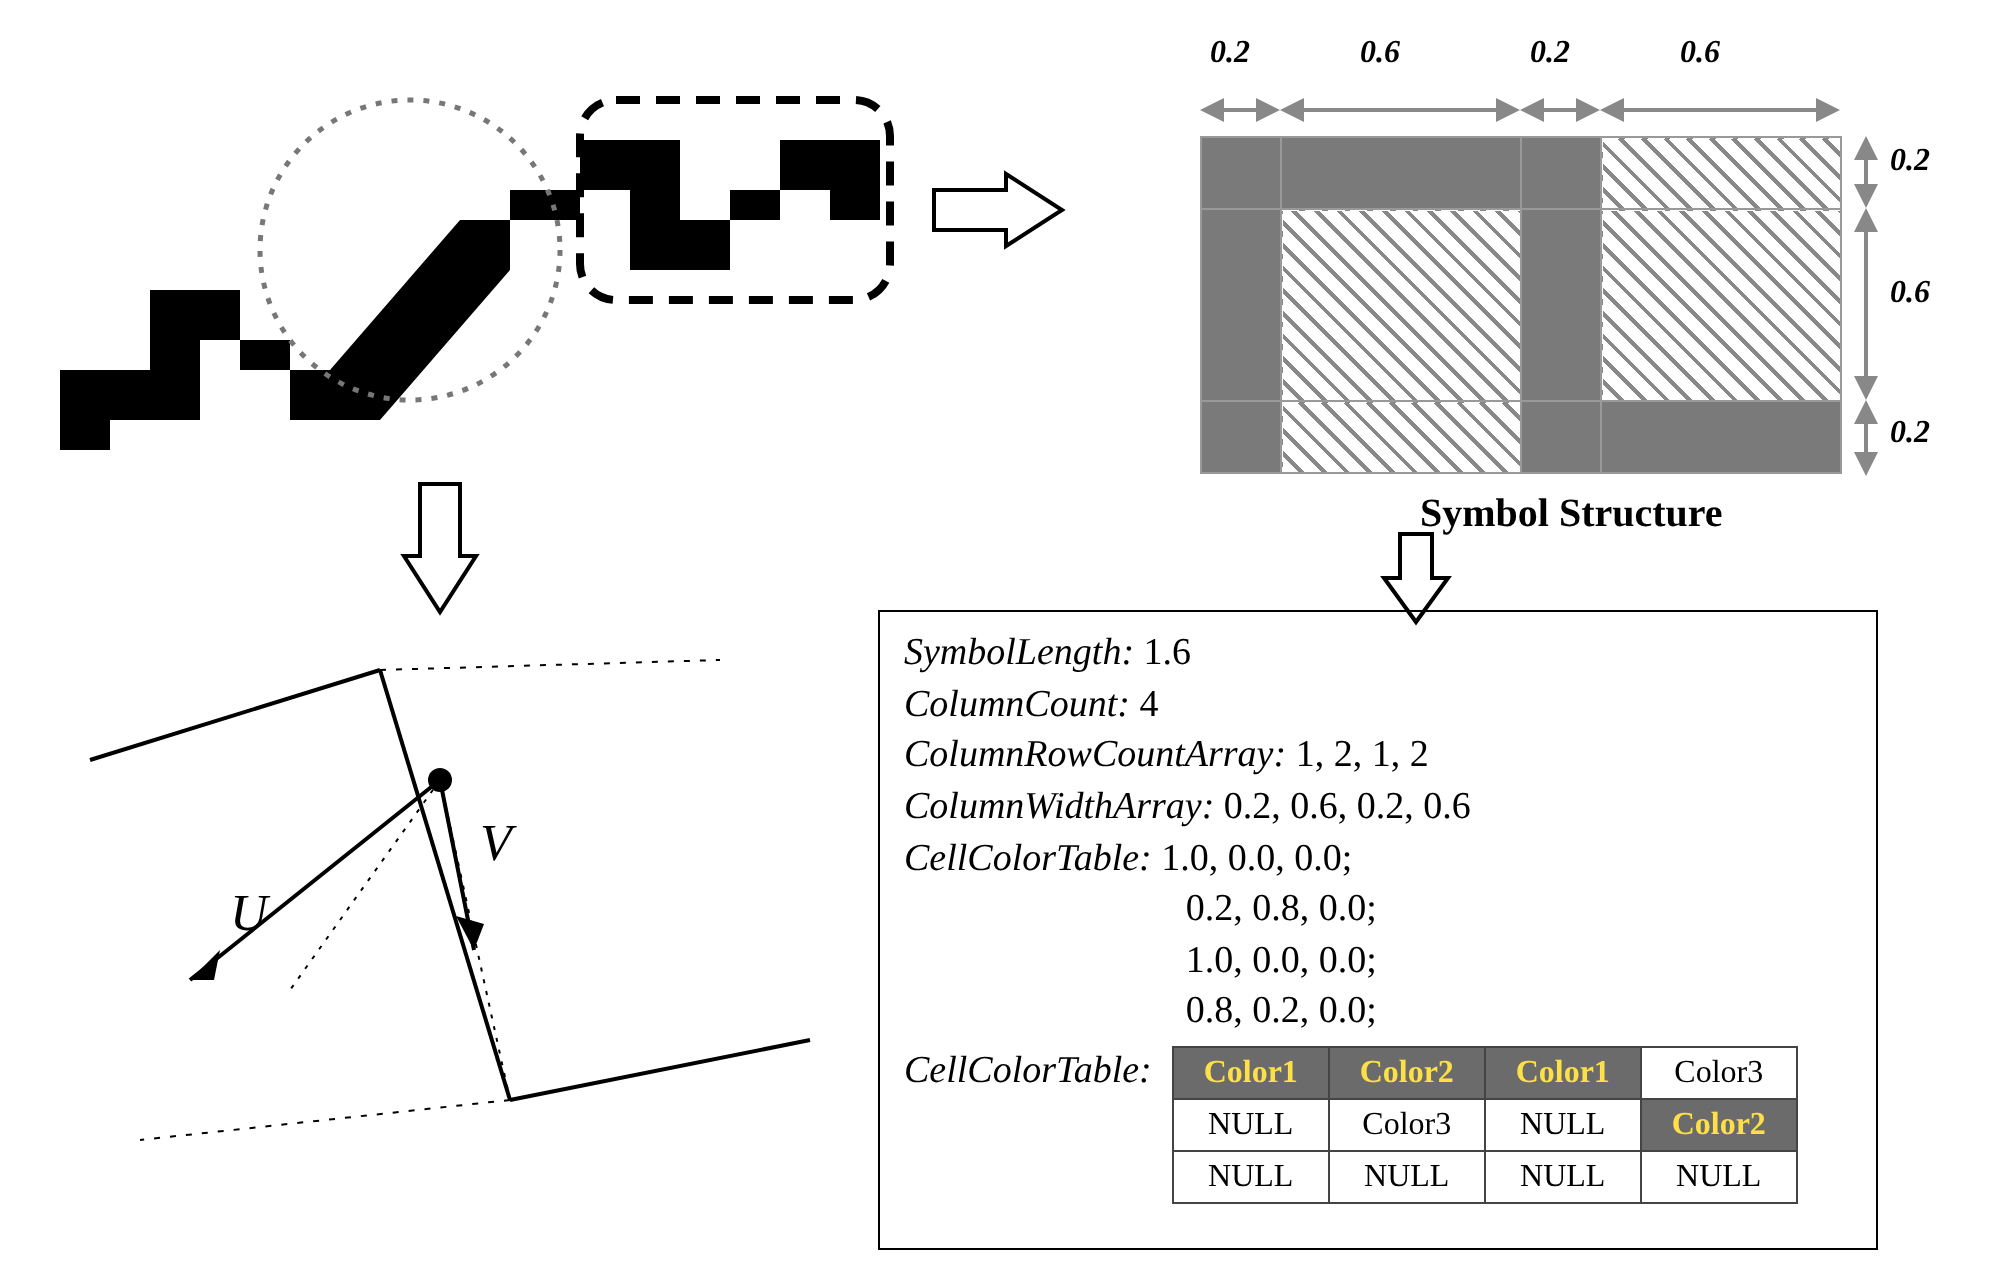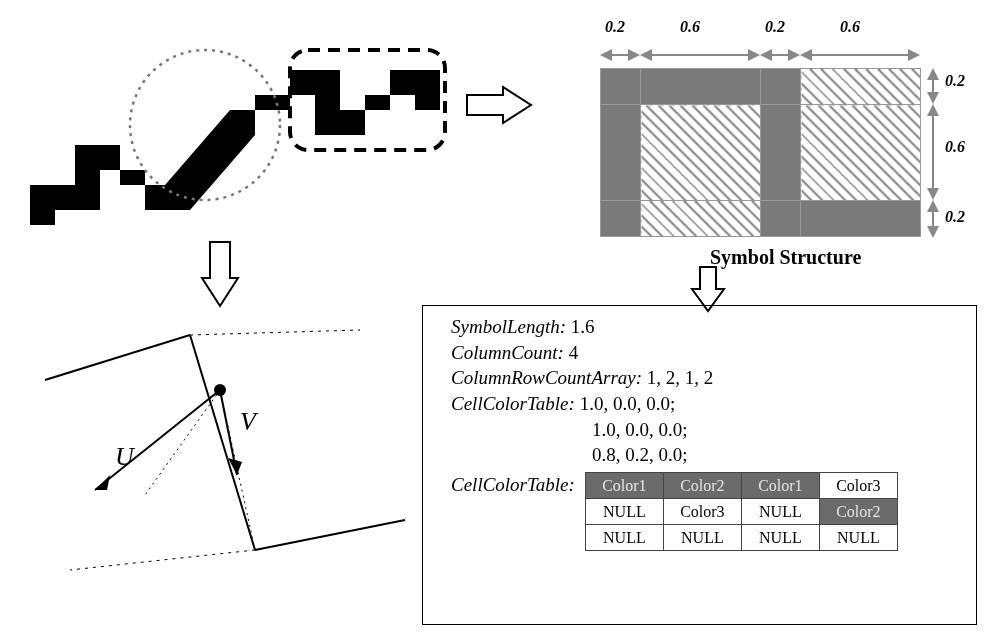--- a/index.html
+++ b/index.html
@@ -79,44 +79,44 @@
     top: 310px;
     left: 30px;
     width: 370px;
     height: 300px;
   }
 
   
   .info-box {
     position: absolute;
     top: 295px;
-    left: 412px;
-    width: 555px;
+    left: 429px;
+    width: 500px;
     height: 320px;
     border: 1px solid #000;
-    padding: 8px 28px;
+    padding: 8px 12px;
     font-size: 19px;
     line-height: 1.35;
   }
   .info-box .row { white-space: pre; }
   .info-lbl { font-style: italic; }
   .info-val { font-style: normal; }
 
   .color-table {
     border-collapse: collapse;
     font-size: 16px;
   }
   .color-table td {
     border: 1px solid #444;
     width: 78px;
     height: 26px;
     text-align: center;
     vertical-align: middle;
   }
-  .ct-dark { background: #6b6b6b; color: #e5e5e5; }
+  .ct-dark { background: #6b6b6b; color: #fde047; font-weight: bold; }
   .ct-light { background: #fff; color: #000; }
   .colortable-holder { display: flex; align-items: flex-start; gap: 10px; margin-top: 4px; }
 
   .small-grid { border:1px solid #aaa; }
 </style>
 </head>
 <body>
 
 <div class="container">
 
@@ -231,21 +231,23 @@
       <path d="M 197 155 L 188 138 L 202 142 Z" fill="#000"></path>
       <text x="75" y="145" font-size="26" font-style="italic" font-family="Times New Roman">U</text>
       <text x="200" y="110" font-size="26" font-style="italic" font-family="Times New Roman">V</text>
     </svg>
   </div>
 
   <div class="info-box">
     <div class="row"><span class="info-lbl">SymbolLength:</span> <span class="info-val">1.6</span></div>
     <div class="row"><span class="info-lbl">ColumnCount:</span> <span class="info-val">4</span></div>
     <div class="row"><span class="info-lbl">ColumnRowCountArray:</span> <span class="info-val">1, 2, 1, 2</span></div>
+    <div class="row"><span class="info-lbl">ColumnWidthArray:</span> <span class="info-val">0.2, 0.6, 0.2, 0.6</span></div>
     <div class="row"><span class="info-lbl">CellColorTable:</span> <span class="info-val">1.0, 0.0, 0.0;</span></div>
+    <div class="row"><span class="info-lbl" style="visibility:hidden">RowHeightArray:</span> <span class="info-val">0.2, 0.8, 0.0;</span></div>
     <div class="row"><span class="info-lbl" style="visibility:hidden">RowHeightArray:</span> <span class="info-val">1.0, 0.0, 0.0;</span></div>
     <div class="row"><span class="info-lbl" style="visibility:hidden">RowHeightArray:</span> <span class="info-val">0.8, 0.2, 0.0;</span></div>
 
     <div class="colortable-holder">
       <span class="info-lbl">CellColorTable:</span>
       <table class="color-table">
         <tbody id="ct-body">
             <tr>
               <td class="ct-dark">Color1</td>
               <td class="ct-dark">Color2</td>

